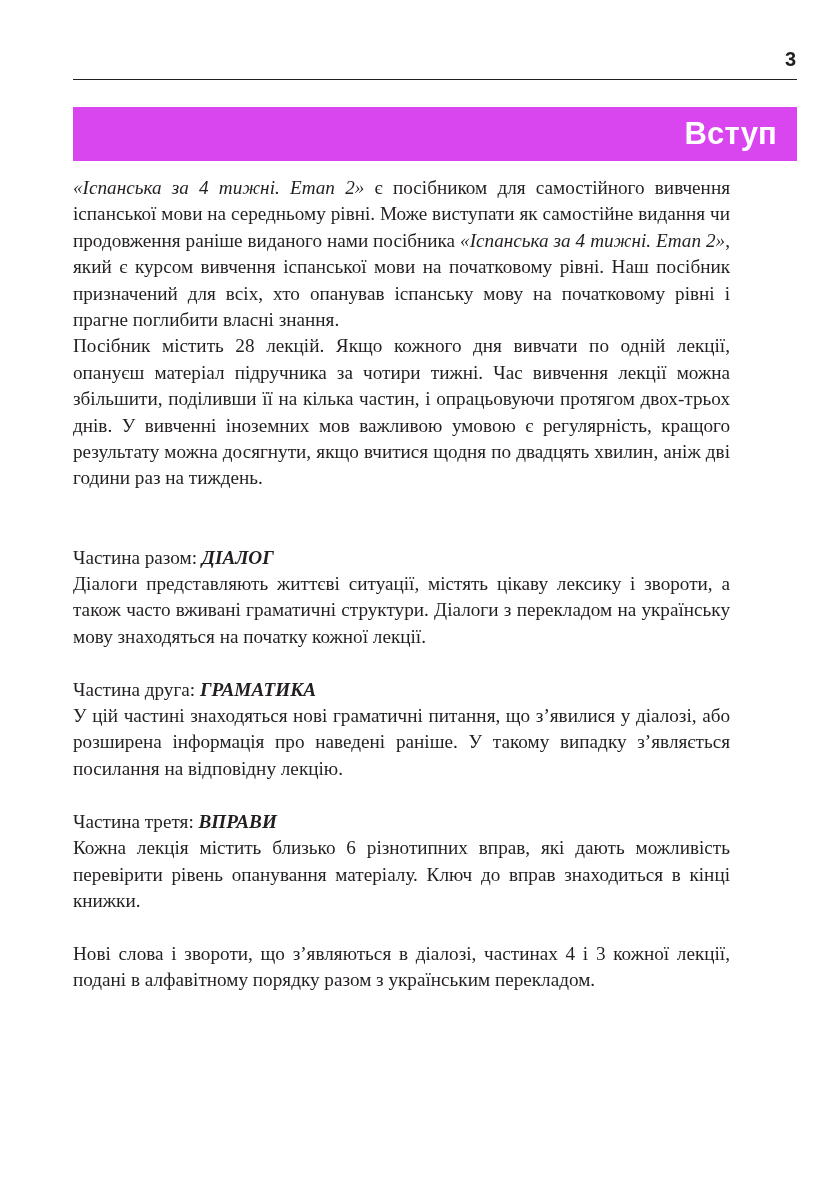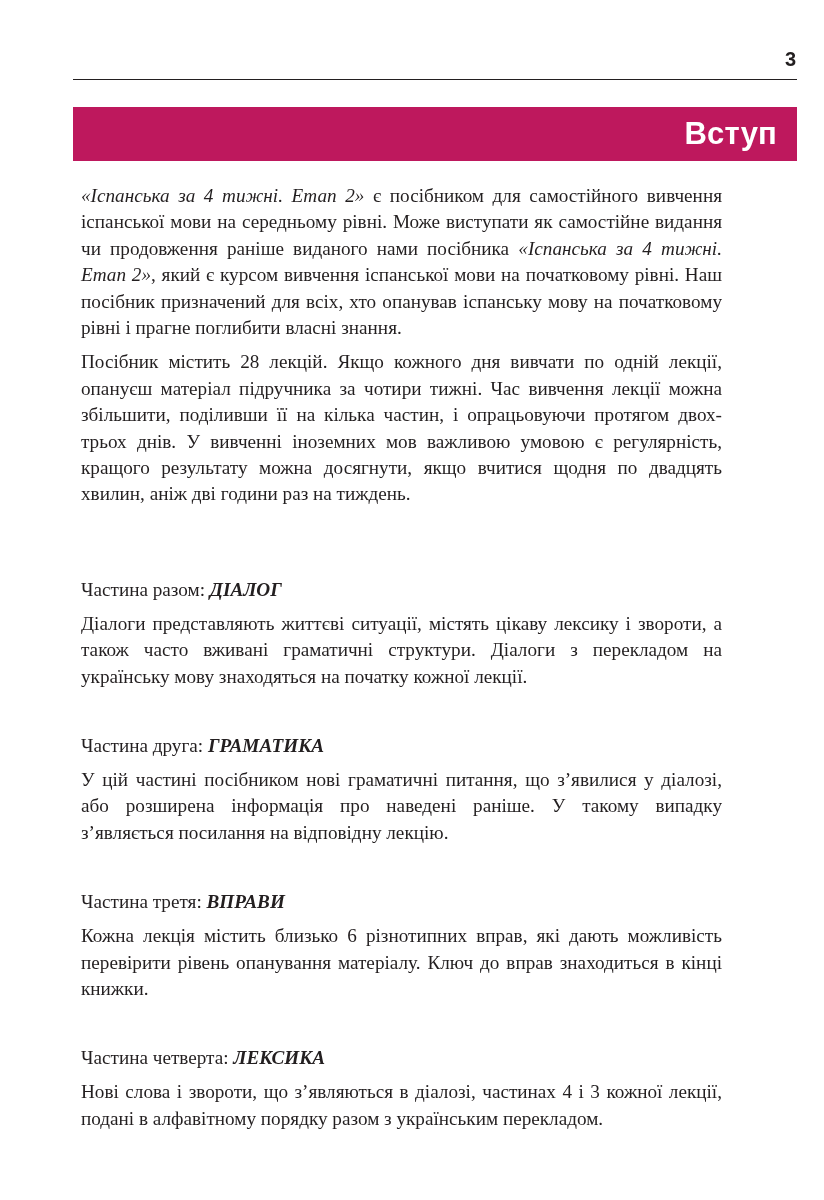--- a/index.html
+++ b/index.html
@@ -31,21 +31,21 @@
       width: 724px;
       height: 0;
       border-top: 1.5px solid #231f20;
     }
     .banner {
       position: absolute;
       top: 107px;
       left: 73px;
       width: 724px;
       height: 54px;
-      background: #be185d;
+      background: #d946ef;
       box-sizing: border-box;
       padding-right: 20px;
       display: flex;
       align-items: center;
       justify-content: flex-end;
     }
     .banner-title {
       font-family: "Liberation Sans", "DejaVu Sans", sans-serif;
       font-weight: bold;
       font-size: 31px;
@@ -55,21 +55,21 @@
     .content {
       position: absolute;
       top: 175px;
       left: 73px;
       width: 657px;
       font-size: 19.2px;
       line-height: 26.4px;
       text-align: justify;
     }
     .content p {
-      margin: 8px;
+      margin: 0;
     }
     .gap {
       height: 26.4px;
     }
     .section-heading strong {
       font-weight: bold;
       font-style: italic;
     }
     em {
       font-style: italic;
@@ -92,27 +92,26 @@
   <div class="gap"></div>
 
   <div>
     <p class="section-heading"><span>Частина разом: </span><strong>ДІАЛОГ</strong></p>
     <p>Діалоги представляють життєві ситуації, містять цікаву лексику і звороти, а також часто вживані граматичні структури. Діалоги з перекладом на українську мову знаходяться на початку кожної лекції.</p>
   </div>
   <div class="gap"></div>
 
   <div>
     <p class="section-heading"><span>Частина друга: </span><strong>ГРАМАТИКА</strong></p>
-    <p>У цій частині посібником нові граматичні питання, що з’явилися у діалозі, або розширена інформація про наведені раніше. У такому випадку з’являється посилання на відповідну лекцію.</p>
+    <p>У цій частині знаходяться нові граматичні питання, що з’явилися у діалозі, або розширена інформація про наведені раніше. У такому випадку з’являється посилання на відповідну лекцію.</p>
   </div>
   <div class="gap"></div>
 
   <div>
     <p class="section-heading"><span>Частина третя: </span><strong>ВПРАВИ</strong></p>
     <p>Кожна лекція містить близько 6 різнотипних вправ, які дають можливість перевірити рівень опанування матеріалу. Ключ до вправ знаходиться в кінці книжки.</p>
   </div>
   <div class="gap"></div>
 
   <div>
-    <p class="section-heading"><span>Частина четверта: </span><strong>ЛЕКСИКА</strong></p>
     <p>Нові слова і звороти, що з’являються в діалозі, частинах 4 і 3 кожної лекції, подані в алфавітному порядку разом з українським перекладом.</p>
   </div>
 </div>
 
 </body></html>

